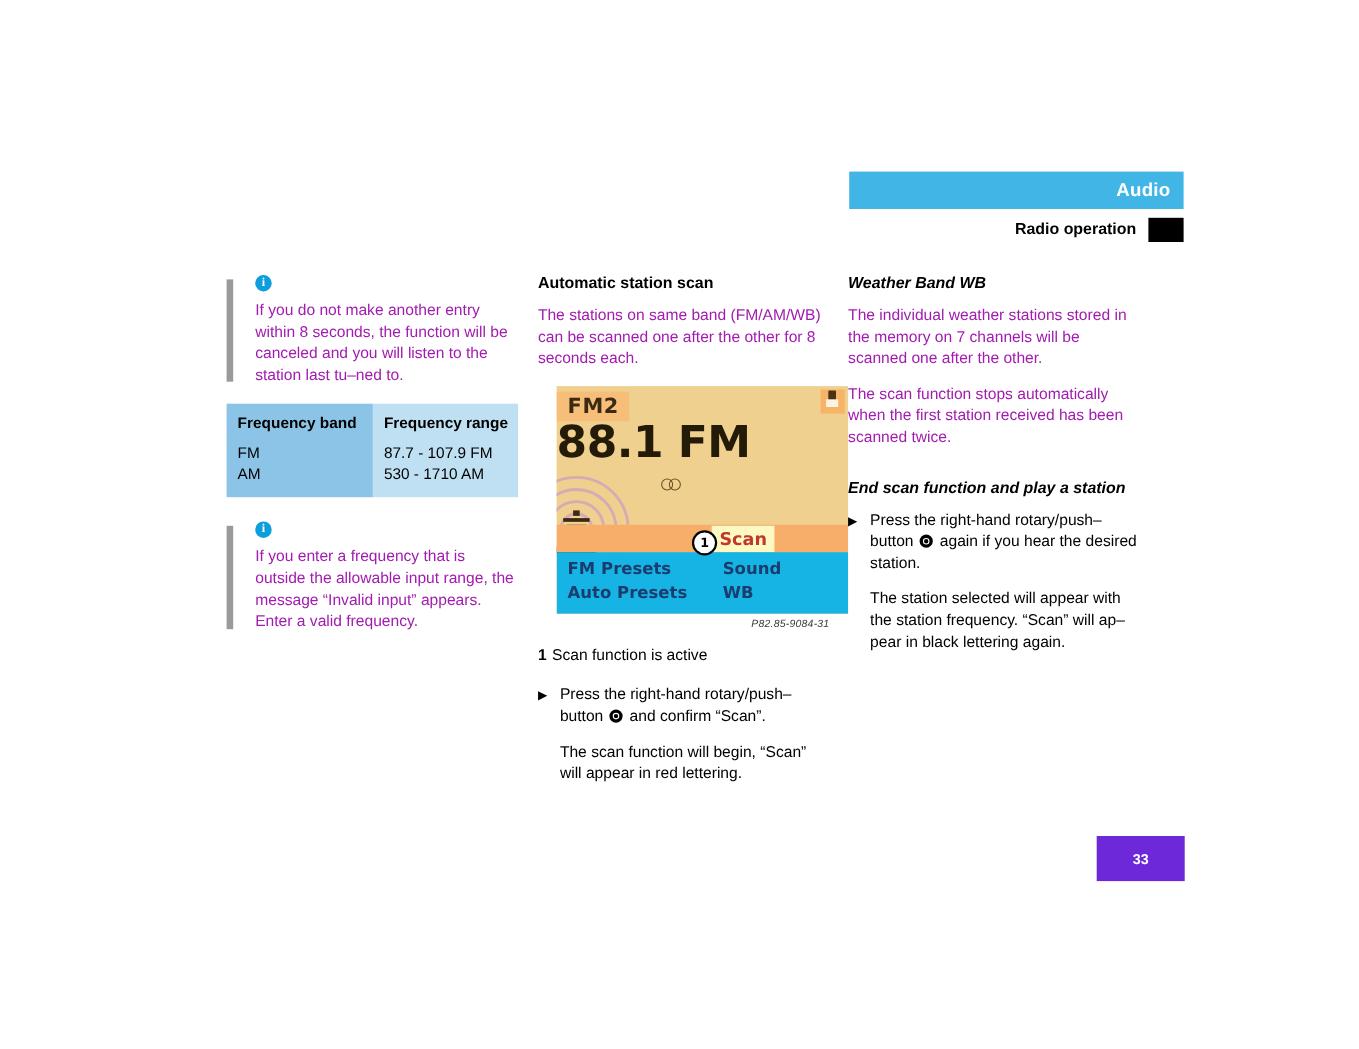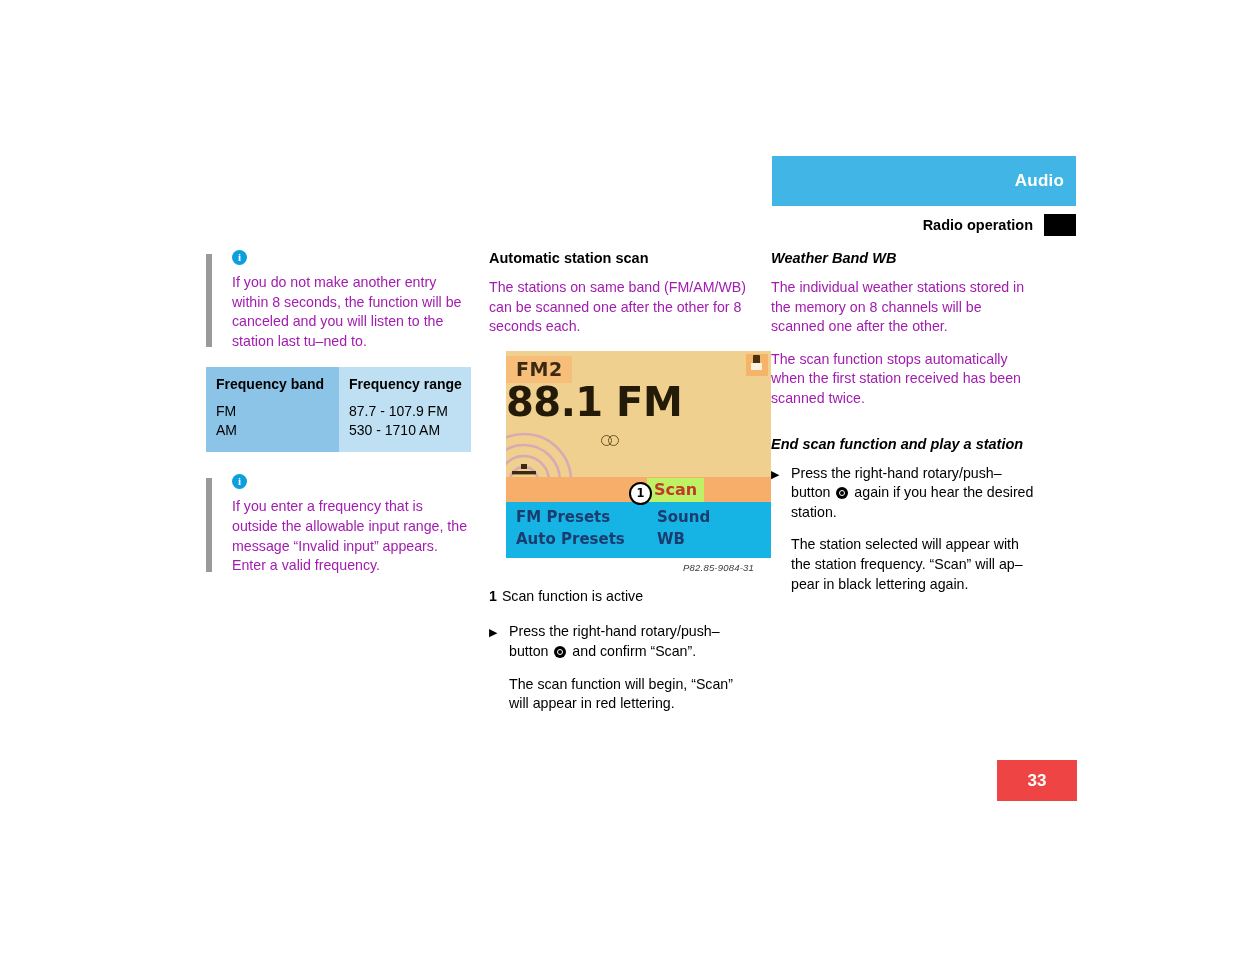--- a/index.html
+++ b/index.html
@@ -20,21 +20,21 @@
 
   
   .header-block {
     position: absolute;
     left: 772px;
     top: 156px;
     width: 304px;
   }
   .header-audio-bar {
     background: #41b6e6;
-    height: 50px;
+    height: 34px;
     display: flex;
     align-items: center;
     justify-content: flex-end;
     padding-right: 12px;
     box-sizing: border-box;
   }
   .header-audio-bar .audio-title {
     color: #ffffff;
     font-size: 17px;
     font-weight: bold;
@@ -210,21 +210,21 @@
     position: absolute;
     left: 0; right: 0;
     top: 126px;
     height: 25px;
     background: #f7ae6b;
   }
   .rd-scan-chip {
     position: absolute;
     left: 141px;
     top: 127px;
-    background: #bef264;
+    background: #fef9c3;
     padding: 2px 7px 3px 7px;
   }
   .rd-scan-chip span {
     color: #c0392b;
     font-size: 16px;
     font-weight: bold;
   }
   .rd-bottom {
     position: absolute;
     left: 0; right: 0; bottom: 0;
@@ -314,23 +314,23 @@
     box-sizing: border-box;
   }
 
   
   .page-number {
     position: absolute;
     left: 997px;
     top: 760px;
     width: 80px;
     height: 41px;
-    background: #ef4444;
+    background: #6d28d9;
     color: #ffffff;
-    font-size: 17px;
+    font-size: 13px;
     font-weight: bold;
     display: flex;
     align-items: center;
     justify-content: center;
   }
 </style>
 </head>
 <body>
 
 <div class="page">
@@ -444,21 +444,21 @@
         </div>
         <div class="sub">The scan function will begin, “Scan” will appear in red lettering.</div>
       </div>
     </div>
 
   </div>
 
   <div class="col col-right">
 
     <div class="h-bold-italic">Weather Band WB</div>
-    <div class="body-text" style="margin-bottom:13px;">The individual weather stations stored in the memory on 8 channels will be scanned one after the other.</div>
+    <div class="body-text" style="margin-bottom:13px;">The individual weather stations stored in the memory on 7 channels will be scanned one after the other.</div>
     <div class="body-text">The scan function stops automatically when the first station received has been scanned twice.</div>
 
     <div class="h-bold-italic spaced">End scan function and play a station</div>
 
     <div class="step" style="margin-top:12px;">
       <div class="arrow">▶</div>
       <div class="step-body">
         <div>
           <span>Press the right-hand rotary/push–button</span>
           <span class="knob-icon"></span>

